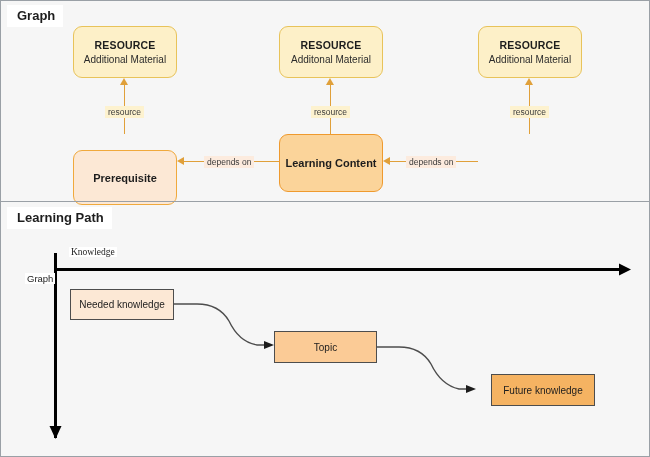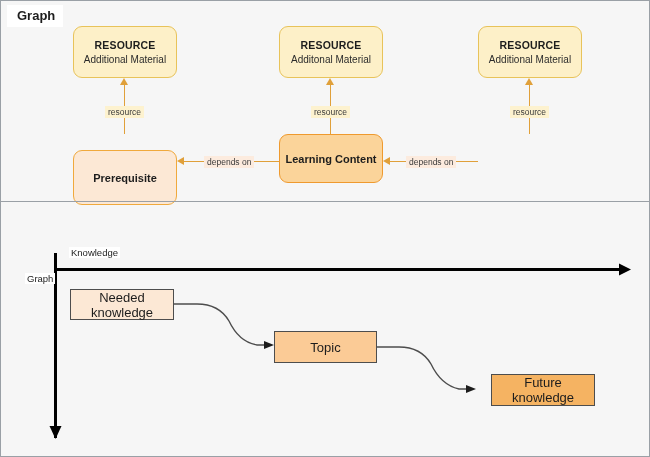--- a/index.html
+++ b/index.html
@@ -135,21 +135,21 @@
     padding: 0 2px;
     white-space: nowrap;
   }
   .lp-node {
     position: absolute;
     box-sizing: border-box;
     border: 1.3px solid #4d4d4d;
     display: flex;
     align-items: center;
     justify-content: center;
-    font-size: 13px;
+    font-size: 10px;
     color: #1d1d1d;
     text-align: center;
   }
   .lp-needed { background: #fce8d5; }
   .lp-topic  { background: #fbcb96; }
   .lp-future { background: #f5b362; }
 
   .lp-svg {
     position: absolute;
     left: 0;
@@ -178,21 +178,21 @@
 
   <div class="node res-node" style="left:477px; top:25px; width:104px; height:52px;">
     <div class="title">RESOURCE</div>
     <div class="subtitle">Additional Material</div>
   </div>
 
   <div class="node prereq-node" style="left:72px; top:133px; width:104px; height:55px;margin-top:16px;">
     <div class="single">Prerequisite</div>
   </div>
 
-  <div class="node content-node" style="left:278px; top:133px; width:104px; height:49px;">
+  <div class="node content-node" style="left:278px; top:133px; width:104px; height:58px;">
     <div class="single">Learning Content</div>
   </div>
 
 
   <div class="v-line" style="left:123px; top:84px; height:49px;"></div>
   <div class="arrow-up" style="left:119px; top:77px;"></div>
   <div class="edge-label res" style="left:104px; top:105px;">resource</div>
 
   <div class="v-line" style="left:329px; top:84px; height:49px;"></div>
   <div class="arrow-up" style="left:325px; top:77px;"></div>
@@ -205,38 +205,39 @@
   <div class="h-line" style="left:183px; top:160px; width:95px;"></div>
   <div class="arrow-left" style="left:176px; top:156px;"></div>
   <div class="edge-label dep" style="left:203px; top:155px;">depends on</div>
 
   <div class="h-line" style="left:389px; top:160px; width:88px;"></div>
   <div class="arrow-left" style="left:382px; top:156px;"></div>
   <div class="edge-label dep" style="left:405px; top:155px;">depends on</div>
 
   <div class="panel-divider" style="top:200px;"></div>
 
+  <div class="panel-title" style="left:6px; top:206px;">Learning Path</div>
 
   <div class="axis" style="left:53px; top:252px; width:3px; height:185px;"></div>
   <div class="axis" style="left:55px; top:267px; width:565px; height:3px;"></div>
 
   <svg class="lp-svg">
 
     <polygon points="618,262.5 618,274.5 630,268.5" fill="#000000"></polygon>
 
     <polygon points="48.5,425 60.5,425 54.5,438" fill="#000000"></polygon>
 
     <path d="M173,303 L196,303 Q218,303 228,320 Q238,341 256,344 L264,344" fill="none" stroke="#4d4d4d" stroke-width="1.4"></path>
     <polygon points="263,340 263,348 273,344" fill="#1d1d1d"></polygon>
 
     <path d="M376,346 L398,346 Q420,346 430,363 Q440,384 458,388 L466,388" fill="none" stroke="#4d4d4d" stroke-width="1.4"></path>
     <polygon points="465,384 465,392 475,388" fill="#1d1d1d"></polygon>
   </svg>
 
-  <div class="axis-label" style="left:68px; top:246px;">Knowledge</div>
+  <div class="axis-label" style="left:68px; top:246px;font-family:Liberation Serif, serif;">Knowledge</div>
   <div class="axis-label" style="left:24px; top:272px;">Graph</div>
 
   <div class="lp-node lp-needed" style="left:69px; top:288px; width:104px; height:31px;">
     <span>Needed knowledge</span>
   </div>
 
   <div class="lp-node lp-topic" style="left:273px; top:330px; width:103px; height:32px;">
     <span>Topic</span>
   </div>
 

